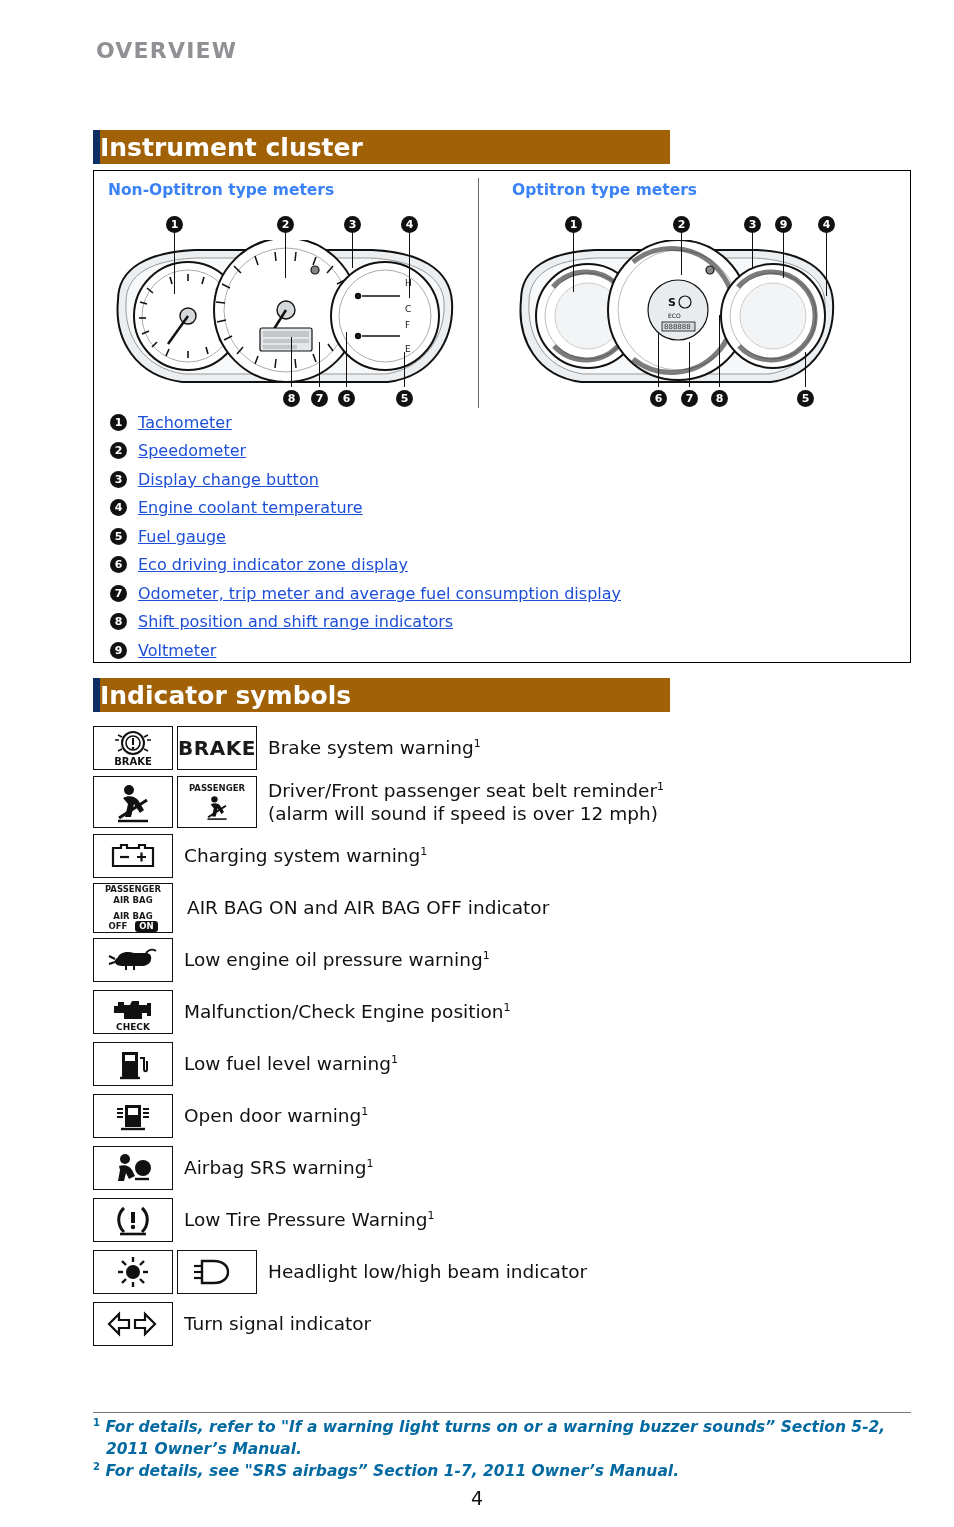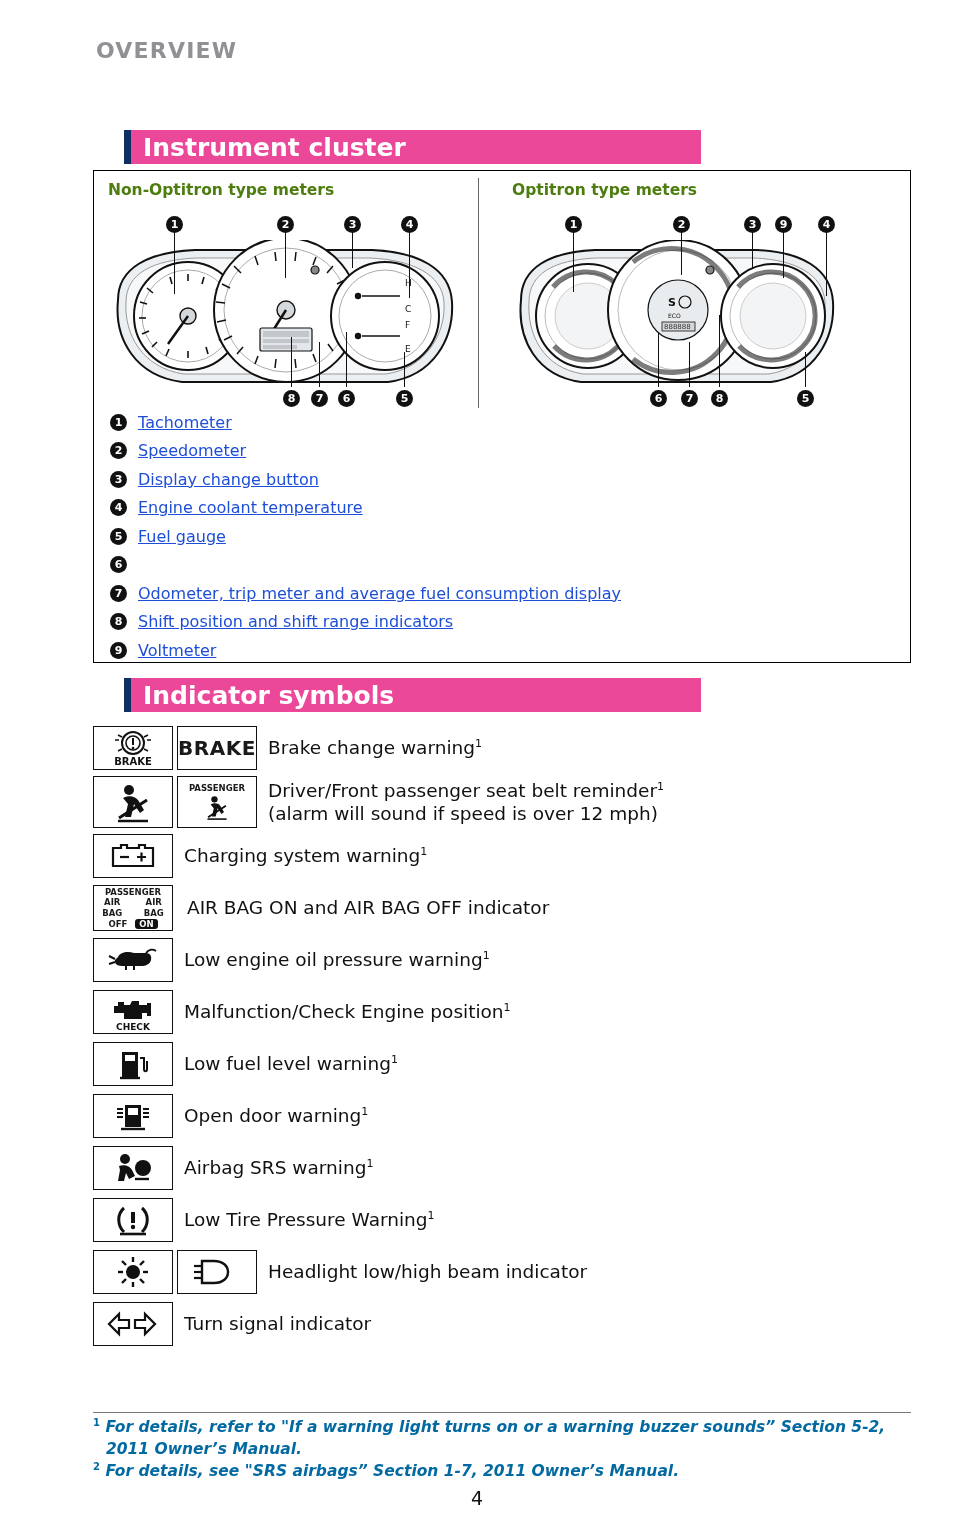--- a/index.html
+++ b/index.html
@@ -31,49 +31,47 @@
     font-weight: bold;
     letter-spacing: 1.2px;
     color: #8f9194;
     font-family: "DejaVu Sans", sans-serif;
   }
 
   
   .title-bar {
     position: absolute;
     height: 34px;
-    background: #ec4899;
+    background: #a16207;
     border-left: 7px solid #0d2f63;
     display: flex;
     align-items: center;
     color: #ffffff;
     font-size: 25px;
     font-weight: bold;
-    padding-left: 12px;
     box-sizing: border-box;
     font-family: "DejaVu Sans", sans-serif;
-    margin-left: 31px;
   }
 
   
   .cluster-box {
     position: absolute;
     left: 93px;
     top: 170px;
     width: 818px;
     height: 493px;
     border: 1px solid #000;
     box-sizing: border-box;
     background: #fff;
   }
   .cluster-subtitle {
     position: absolute;
     font-size: 15.5px;
     font-weight: bold;
-    color: #4d7c0f;
+    color: #3b82f6;
   }
   .divider-vert {
     position: absolute;
     left: 478px;
     top: 178px;
     width: 1px;
     height: 230px;
     background: #666;
   }
 
@@ -411,20 +409,21 @@
     <div class="legend-row">
       <span class="bullet">4</span>
       <span class="txt">Engine coolant temperature</span>
     </div>
     <div class="legend-row">
       <span class="bullet">5</span>
       <span class="txt">Fuel gauge</span>
     </div>
     <div class="legend-row">
       <span class="bullet">6</span>
+      <span class="txt">Eco driving indicator zone display</span>
     </div>
     <div class="legend-row">
       <span class="bullet">7</span>
       <span class="txt">Odometer, trip meter and average fuel consumption display</span>
     </div>
     <div class="legend-row">
       <span class="bullet">8</span>
       <span class="txt">Shift position and shift range indicators</span>
     </div>
     <div class="legend-row">
@@ -448,21 +447,21 @@
           <circle cx="28" cy="20" r="1.3" fill="#111"></circle>
           <path d="M14,12 L10,12 M17,9 L13,7 M17,21 L13,23" stroke="#111" stroke-width="1.6"></path>
           <path d="M42,12 L46,12 M39,9 L43,7 M39,21 L43,23" stroke="#111" stroke-width="1.6"></path>
           <text x="28" y="37" font-size="10" font-weight="bold" text-anchor="middle" font-family="DejaVu Sans" fill="#111">BRAKE</text>
         </svg>
       </div>
       <div class="sym-cell2">
         <span class="brake-word">BRAKE</span>
       </div>
       <div class="sym-label">
-        <span>Brake change warning</span><sup>1</sup>
+        <span>Brake system warning</span><sup>1</sup>
       </div>
     </div>
 
     <div class="sym-row" style="min-height:56px;">
       <div class="sym-cell" style="min-height:52px;">
         <svg width="44" height="44" viewBox="0 0 44 44">
           <circle cx="18" cy="10" r="5" fill="#111"></circle>
           <path d="M12,18 C17,15 24,16 27,20 L33,30 L29,33 L23,24 L20,37 L14,37 L17,24 Z" fill="#111"></path>
           <path d="M8,38 L36,20" stroke="#111" stroke-width="3" fill="none"></path>
           <path d="M7,41 L37,41" stroke="#111" stroke-width="2.5"></path>
@@ -492,21 +491,21 @@
         </svg>
       </div>
       <div class="sym-label">
         <span>Charging system warning</span><sup>1</sup>
       </div>
     </div>
 
     <div class="sym-row">
       <div class="sym-cell" style="flex-direction:column; justify-content:center; min-height:46px;">
         <div class="airbag-txt">PASSENGER</div>
-        <div class="airbag-txt" style="display:flex; gap:5px;">
+        <div class="airbag-txt" style="display:flex; gap:5px;flex-direction:column;">
           <span>AIR BAG</span>
           <span>AIR BAG</span>
         </div>
         <div class="airbag-txt" style="display:flex; gap:8px; align-items:center;">
           <span>OFF</span>
           <span class="on-pill">ON</span>
         </div>
       </div>
       <div class="sym-label" style="margin-left:14px;">
         <span>AIR BAG ON and AIR BAG OFF indicator</span>

